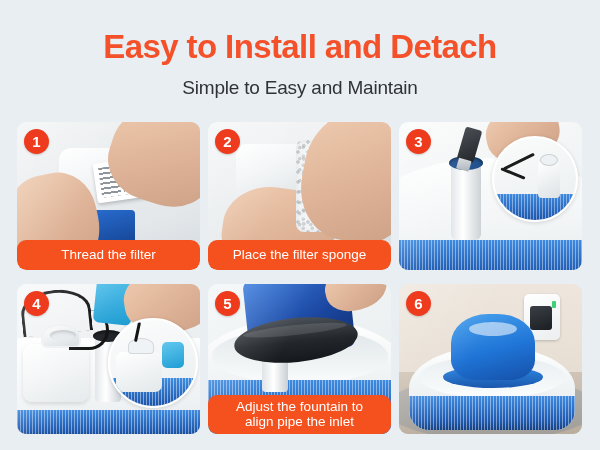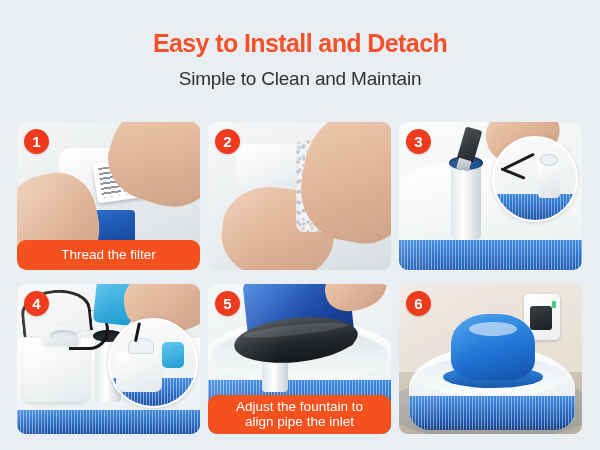--- a/index.html
+++ b/index.html
@@ -8,21 +8,21 @@
     background:#e8eef1;
     font-family:"Liberation Sans", sans-serif;
     overflow:hidden;
     position:relative;
   }
 
   
   .header { width:100%; text-align:center; padding-top:30px; }
   .title {
     color:#f4502a;
-    font-size:25px;
+    font-size:33px;
     font-weight:bold;
     letter-spacing:-0.6px;
     line-height:1.05;
     font-family:"Liberation Sans", sans-serif;
   }
   .subtitle {
     color:#2f3338;
     font-size:19px;
     font-weight:normal;
     margin-top:12px;
@@ -294,21 +294,21 @@
 
   
   .sheen { position:absolute; inset:0; pointer-events:none;
            background:linear-gradient(115deg, rgba(255,255,255,.22) 0%, rgba(255,255,255,0) 42%); }
 </style>
 </head>
 <body>
 
 <div class="header">
   <div class="title">Easy to Install and Detach</div>
-  <div class="subtitle">Simple to Clean and Maintain</div>
+  <div class="subtitle">Simple to Easy and Maintain</div>
 </div>
 
 <div class="grid">
 
   <div class="panel">
     <div class="photo">
       <div class="p1-bg"></div>
       <div class="white-part p1-body"></div>
       <div class="p1-spout"></div>
       <div class="blue-part p1-blue"></div>
@@ -329,20 +329,23 @@
       <div class="white-part p2-body"></div>
       <div class="p2-ring"></div>
       <div class="p2-nozzle"></div>
       <div class="p2-cord"></div>
       <div class="hand p2-hand-b"></div>
       <div class="p2-sponge"></div>
       <div class="hand p2-hand-r"></div>
       <div class="sheen"></div>
     </div>
     <div class="badge">2</div>
+    <div class="caption">
+      <span>Place the filter sponge</span>
+    </div>
   </div>
 
   <div class="panel">
     <div class="photo">
       <div class="p3-bg"></div>
       <div class="p3-bowl"></div>
       <div class="ribbed p3-ribbed"></div>
       <div class="p3-pipe"></div>
       <div class="p3-pipe-top"></div>
       <div class="p3-plug"></div>

